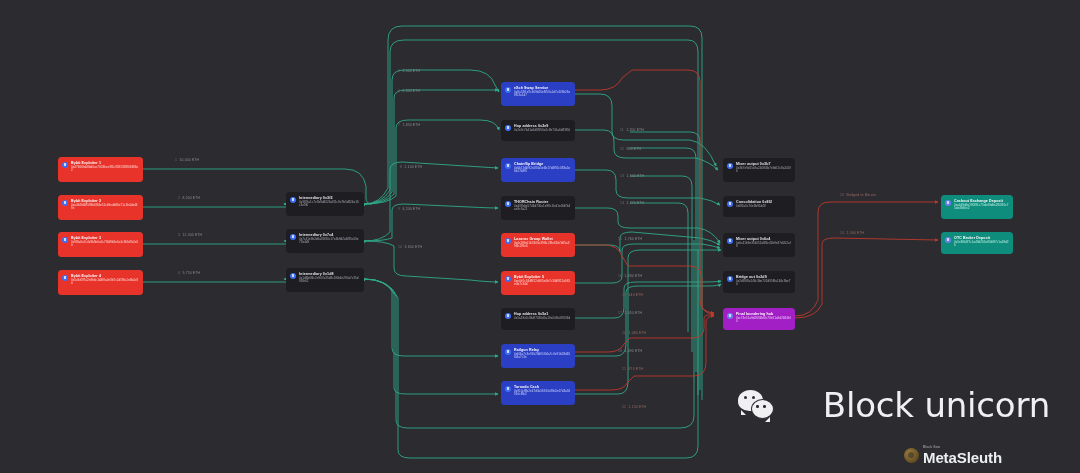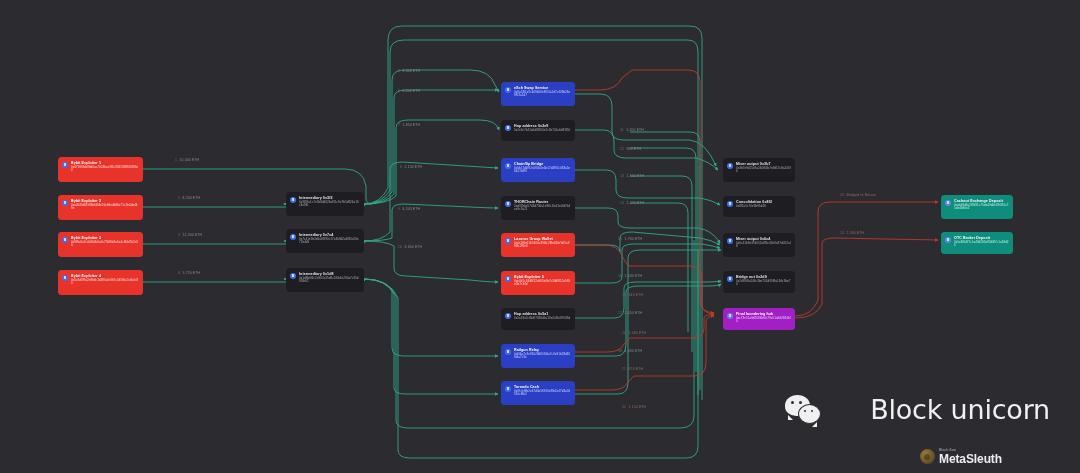--- a/index.html
+++ b/index.html
@@ -144,21 +144,21 @@
   }
   .dot { position: absolute; background: #2b2b30; border-radius: 50%; }
   .wechat-big .dot { width: 3.2px; height: 3.2px; }
   .wechat-big .d1 { left: 6px; top: 6px; }
   .wechat-big .d2 { left: 14px; top: 6px; }
   .wechat-small .dot { width: 2.6px; height: 2.6px; }
   .wechat-small .d3 { left: 4.5px; top: 5px; }
   .wechat-small .d4 { left: 11.5px; top: 5px; }
 
   #watermark-text {
-    font-size: 27px;
+    font-size: 34px;
     color: #f0f0f2;
     font-family: "DejaVu Sans", sans-serif;
     letter-spacing: -0.2px;
     margin-left: 36px;
   }
 
   #brand {
     position: absolute;
     right: 78px;
     bottom: 8px;
@@ -177,21 +177,21 @@
     position: absolute;
     left: 4px; top: 4.5px;
     width: 6px; height: 6px;
     border-radius: 50%;
     background: #2b2b30;
     opacity: .55;
   }
   .brand-names { line-height: 1; }
   .brand-top { font-size: 3.4px; color: #b9b9c2; letter-spacing: .2px; }
   .brand-bottom {
-    font-size: 12px; font-weight: bold; color: #eceef2;
+    font-size: 15px; font-weight: bold; color: #eceef2;
     letter-spacing: -0.1px; margin-top: 1px;
   }
 </style>
 </head>
 <body>
 
 <div id="canvas">
 
   <svg id="edge-layer" viewBox="0 0 1080 473" preserveAspectRatio="none">
     <defs>

